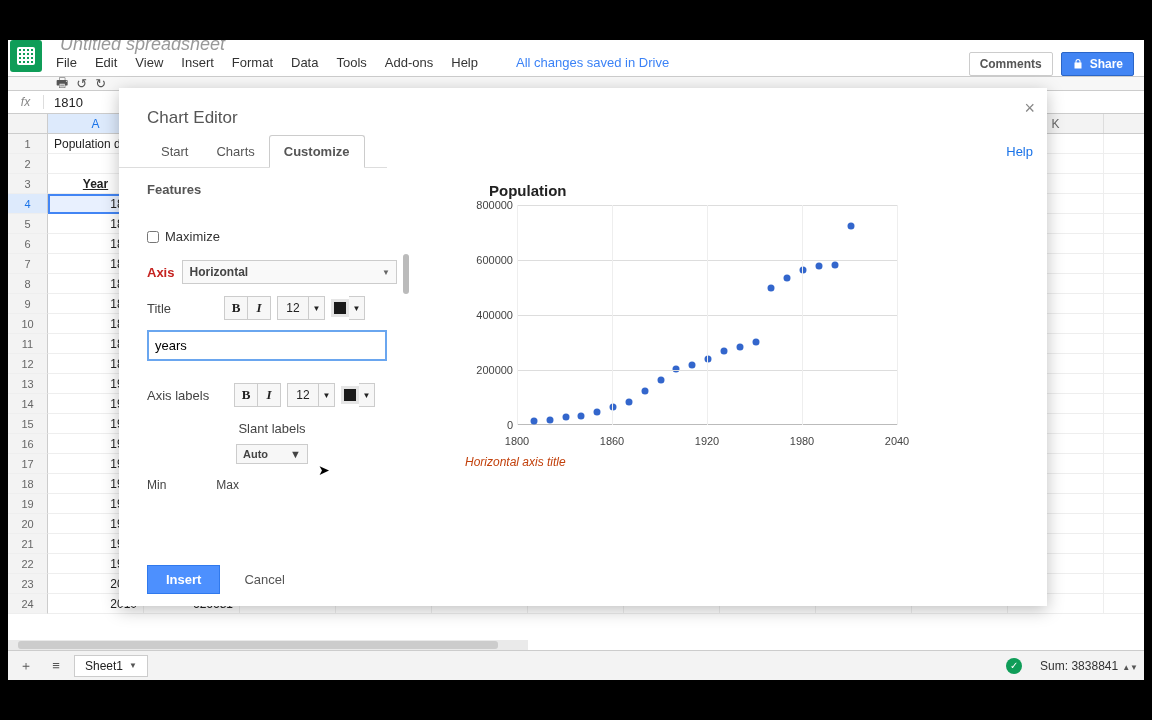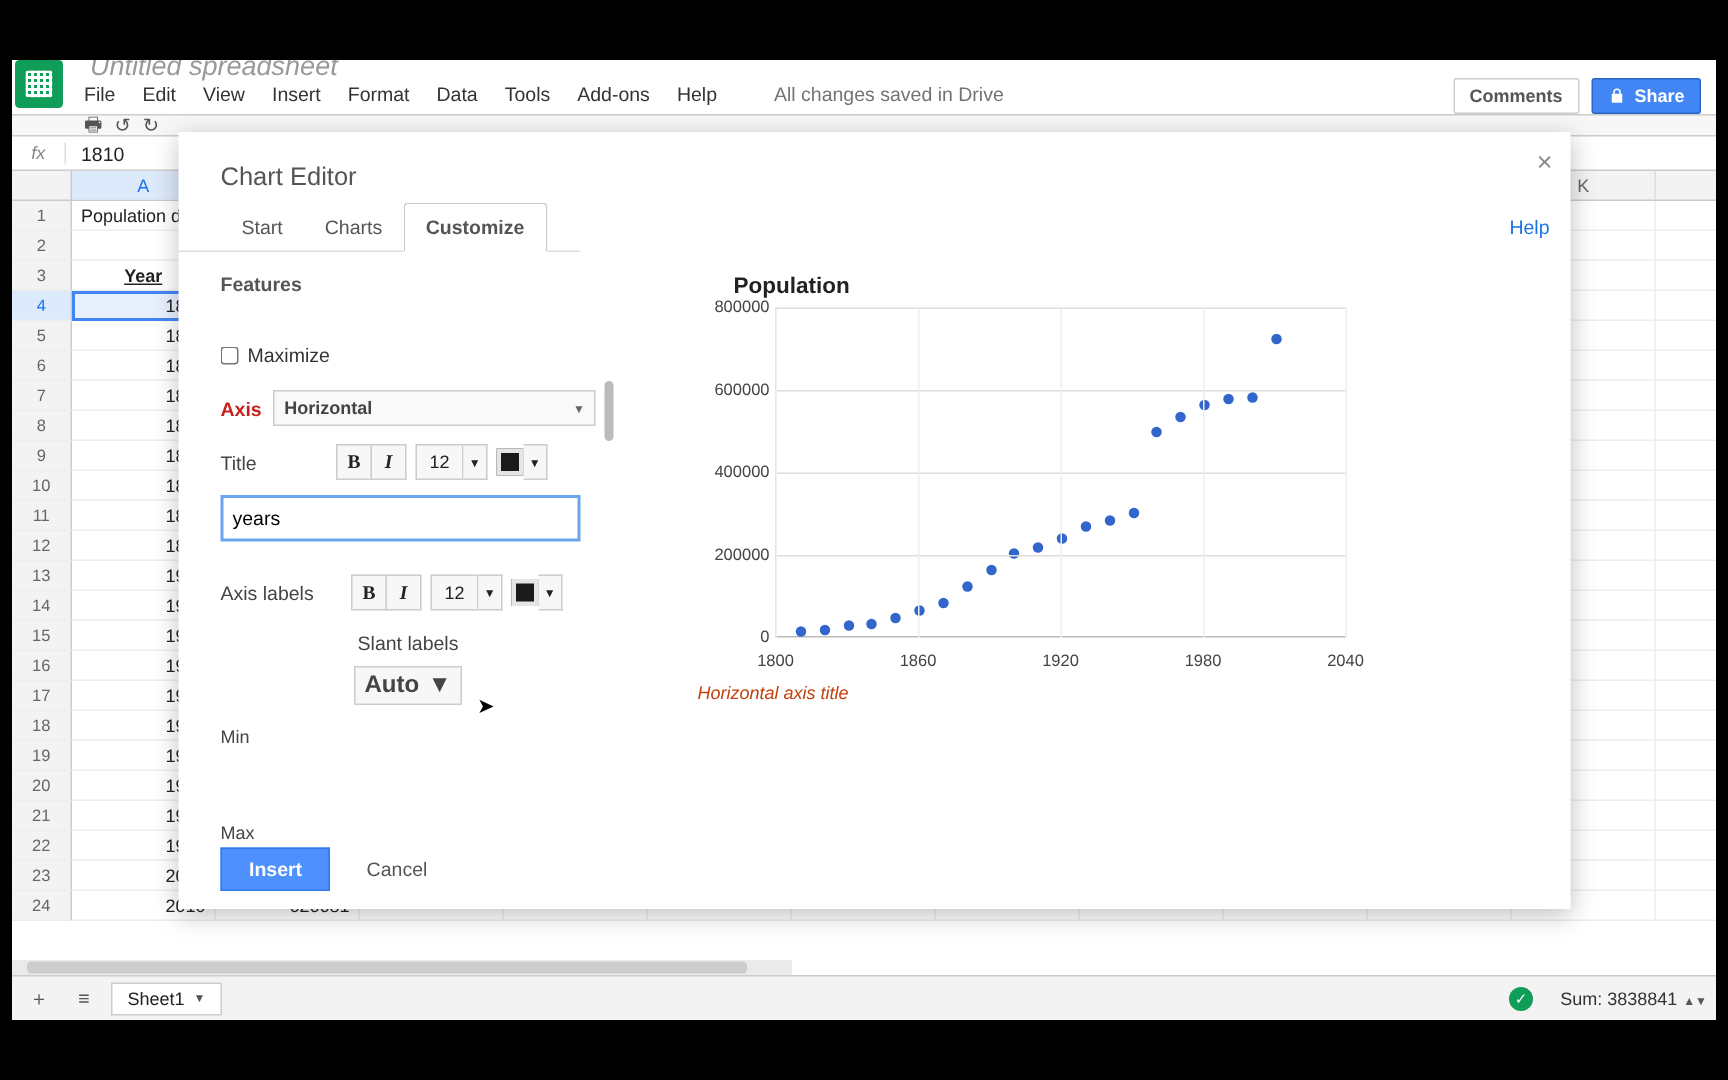--- a/index.html
+++ b/index.html
@@ -8,21 +8,21 @@
 
   
   .app-titlebar { display:flex; align-items:center; padding:0 8px; background:#fff; height: 8px; }
   .app-icon { width:32px; height:32px; background:#0f9d58; border-radius:3px; position:absolute; left:2px; top:0; }
   .app-icon::after{content:""; display:block; width:18px; height:18px; margin:7px; background:
     repeating-linear-gradient(#fff,#fff 2px,transparent 2px,transparent 4px),
     repeating-linear-gradient(90deg,#fff,#fff 2px,transparent 2px,transparent 4px); border-radius:2px;}
   .doc-title { margin-left:44px; font-size:18px; color:#999; font-style:italic; }
   .menu-bar { display:flex; align-items:center; padding-left:48px; background:#fff; height: 28px; gap:18px;}
   .menu-item { color:#333; font-size:13px; cursor:pointer;}
-  .save-status { margin-left:20px; color:#737373; font-size:13px;}
+  .save-status { margin-left:20px; color:#3b82f6; font-size:13px;}
   .top-buttons { position:absolute; right:10px; top:12px; display:flex; gap:8px; align-items:center;}
   .comments-btn { background:#fff; border:1px solid #ccc; border-radius:2px; padding:4px 10px; font-weight:bold; color:#555; font-size:12px; cursor:pointer;}
   .share-btn { background:#4285f4; color:#fff; border:1px solid #2a65c7; border-radius:2px; padding:4px 10px; font-weight:bold; font-size:12px; display:flex; align-items:center; gap:6px; cursor:pointer;}
   .share-btn svg{width:12px;height:12px;fill:#fff;}
 
   
   .toolbar-sliver { height:14px; border-top:1px solid #ccc; background:#f7f7f7; display:flex; align-items:center; padding-left:48px; gap:8px;}
   .toolbar-sliver span{color:#555;}
 
   
@@ -79,22 +79,22 @@
   .fmt-group { display:flex; align-items:center;}
   .fmt-btn { width:24px; height:24px; border:1px solid #ccc; background:#f7f7f7; display:flex; align-items:center; justify-content:center; font-size:13px; font-weight:bold; font-family:Georgia,serif; cursor:pointer; margin-left:-1px;}
   .fmt-btn.i { font-style:italic;}
   .fmt-num { width:32px; height:24px; border:1px solid #ccc; background:#f7f7f7; display:flex; align-items:center; justify-content:center; font-size:12px; margin-left:6px;}
   .fmt-dd { width:16px; height:24px; border:1px solid #ccc; border-left:none; background:#f7f7f7; display:flex; align-items:center; justify-content:center; font-size:8px;}
   .fmt-swatch { width:18px; height:18px; background:#1a1a1a; margin-left:6px; border:3px solid #e5e5e5;}
   .fmt-swatch-dd { width:16px; height:24px; border:1px solid #ccc; background:#f7f7f7; display:flex; align-items:center; justify-content:center; font-size:8px; border-left:none;}
   .text-input { width:240px; border:2px solid #6aa6ef; padding:6px 6px; font-size:13px; margin-top:6px;}
   .slant-row { display:flex; align-items:center; gap:8px; margin:14px 0;flex-direction:column;}
   .slant-label { font-size:13px; color:#444; flex:1;}
-  .slant-select { width:72px; border:1px solid #ccc; background:#f7f7f7; padding:3px 6px; font-size:16px; font-weight:bold; color:#444; display:flex; justify-content:space-between; }
-  .minmax { display:flex; gap:50px; font-size:12px; color:#444; margin-top:6px;flex-direction:column;}
+  .slant-select { width:72px; border:1px solid #ccc; background:#f7f7f7; padding:3px 6px; font-size:11px; font-weight:bold; color:#444; display:flex; justify-content:space-between; }
+  .minmax { display:flex; gap:50px; font-size:12px; color:#444; margin-top:6px;}
 
   .dlg-footer { position:absolute; bottom:12px; left:28px; display:flex; gap:24px;}
   .btn-primary { background:#4d90fe; color:#fff; border:1px solid #3079ed; padding:6px 18px; font-weight:bold; font-size:13px; cursor:pointer;}
   .btn-cancel { background:none; border:none; color:#555; font-size:13px; cursor:pointer;}
 
   
   .preview { flex:1; position:relative; padding:8px 20px 8px 40px;}
   .chart-title { font-weight:bold; font-size:15px; color:#222; margin:6px 0 6px 52px;}
   .chart-area { position:relative; width:440px; height:240px; margin-left:20px;}
   .plot { position:absolute; left:60px; right:0; top:0; bottom:20px; border-left:1px solid #bbb; border-bottom:1px solid #bbb;}

